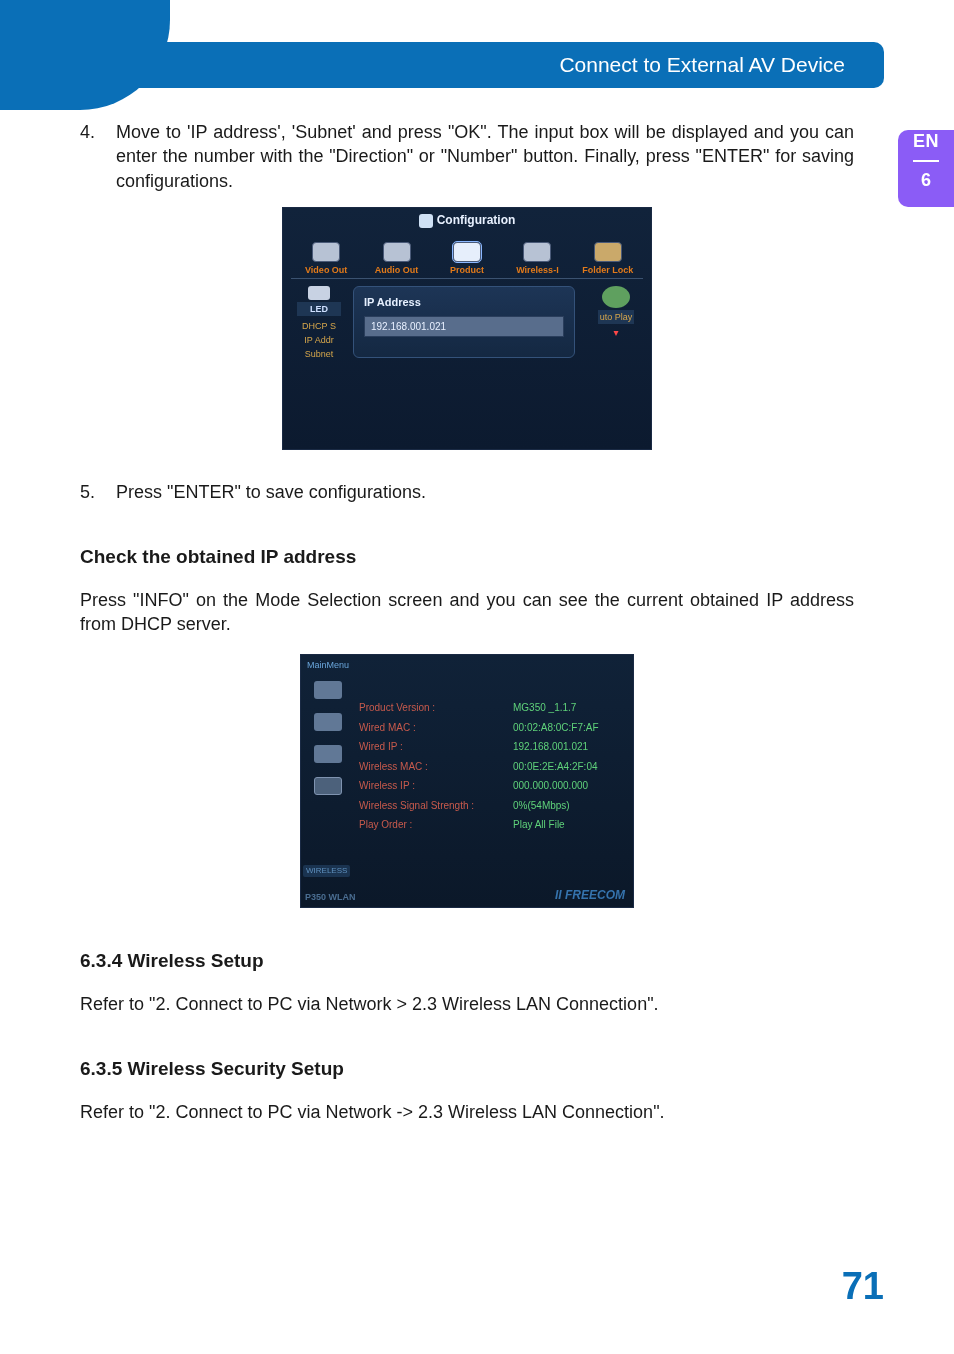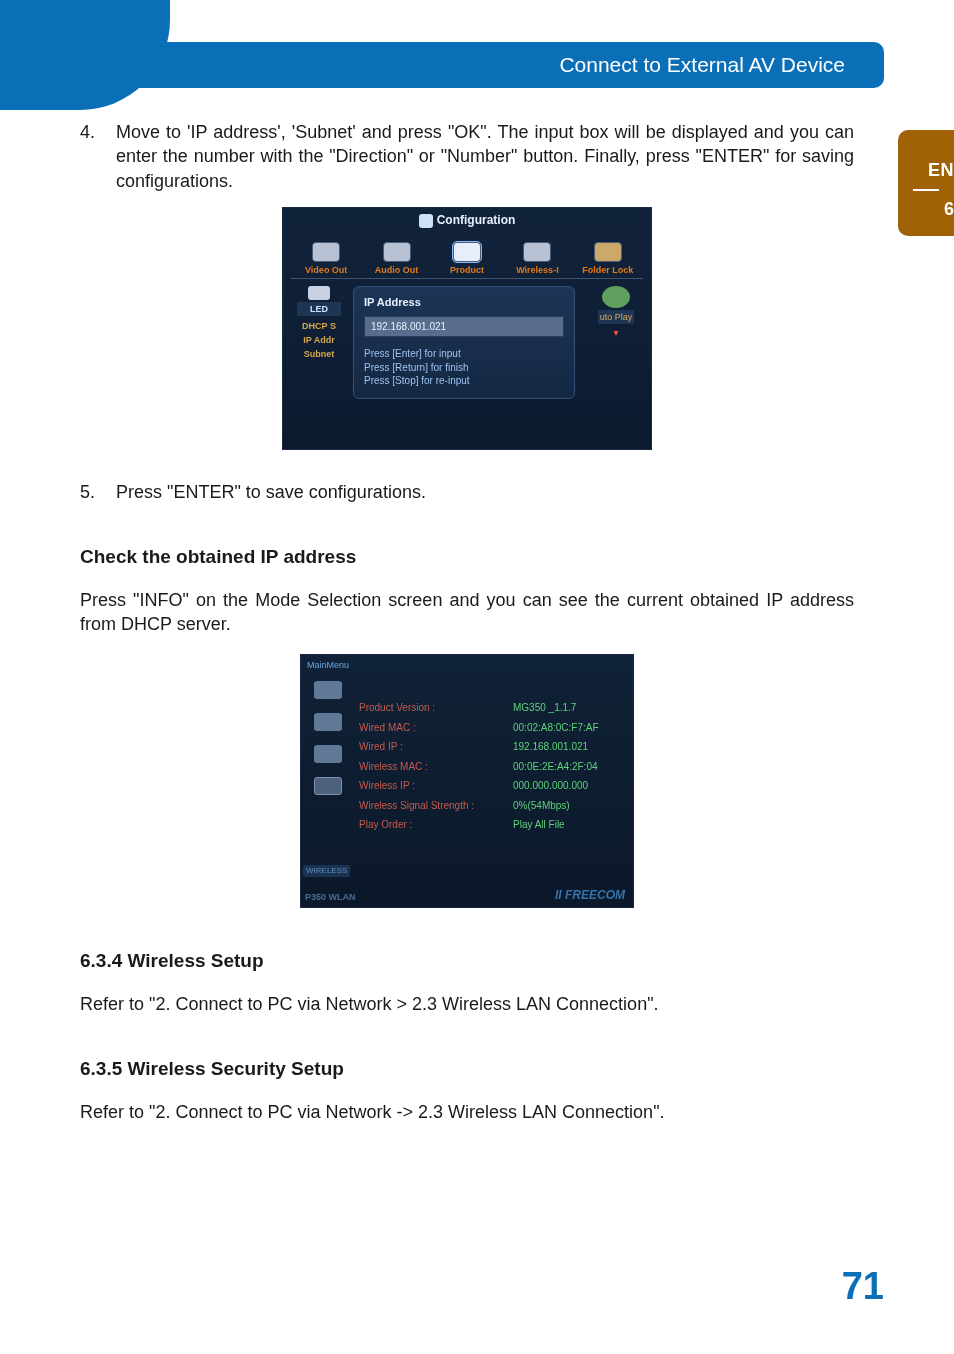--- a/index.html
+++ b/index.html
@@ -32,26 +32,26 @@
   }
   .header-title {
     color: #fff;
     font-size: 21px;
     font-weight: 400;
   }
   .side-tab {
     position: absolute;
     right: 0; top: 130px;
     width: 56px;
-    background: #a16207;
+    background: #8b5cf6;
     color: #fff;
     border-top-left-radius: 10px;
     border-bottom-left-radius: 10px;
-    text-align: right;
-    padding: 30px 0 16px;
+    text-align: center;
+    padding: 1px 0 16px;
   }
   .side-tab .lang { font-weight: 700; font-size: 18px; letter-spacing: 0.5px; }
   .side-tab .divider { width: 26px; height: 2px; background: #fff; margin: 8px auto; }
   .side-tab .chap { font-weight: 700; font-size: 18px; }
   .content {
     position: absolute;
     top: 120px; left: 80px; right: 100px;
     font-size: 18px;
     line-height: 1.35;
   }
@@ -88,21 +88,21 @@
   .tab .ticon { width:28px; height:20px; margin:0 auto 2px; background:#b7c2d4; border-radius:4px; border:1px solid #4a5a78; }
   .tab.active .ticon { background:#e6eefb; outline:1px solid #8ab7ff; }
   .tab.last .ticon { background:#caa96a; }
   .rule { position:absolute; top:70px; left:8px; right:8px; height:1px; background:#3b5270; }
   .shot1-left {
     position:absolute; top:78px; left:6px; width:60px;
     color:#d6a64b; font-size:9px; text-align:center;
   }
   .shot1-left .led-icon { width:22px; height:14px; background:#c8d2e3; border-radius:3px; margin:0 auto 2px; }
   .shot1-left .led { background:#1e3654; padding:1px 3px; margin:0 auto 4px; width:44px; color:#cfe0ff; font-weight:700; }
-  .shot1-left div { margin-bottom:2px;font-weight:bold; }
+  .shot1-left div { margin-bottom:2px; }
   .shot1-mid {
     position:absolute; top:78px; left:70px; right:76px;
     background: linear-gradient(#1d3556,#142842);
     border-radius:6px; padding:8px 10px 10px; color:#e6f0ff;
     border:1px solid #34527a;
   }
   .shot1-mid .lbl { font-weight:700; font-size:11px; margin-bottom:6px; }
   .ipbox { background:#586d8c; padding:3px 6px; color:#e8f0ff; font-size:10px; margin-bottom:10px; border:1px solid #2a3e5c; }
   .help { color:#9fc2ef; font-size:10px; line-height:1.35; }
   .shot1-right {
@@ -184,25 +184,20 @@
       <div class="shot1-left">
         <div class="led-icon"></div>
         <div class="led">LED</div>
         <div>DHCP S</div>
         <div>IP Addr</div>
         <div>Subnet</div>
       </div>
       <div class="shot1-mid">
         <div class="lbl">IP Address</div>
         <div class="ipbox">192.168.001.021</div>
-        <div class="help">
-          <div>Press [Enter] for input</div>
-          <div>Press [Return] for finish</div>
-          <div>Press [Stop] for re-input</div>
-        </div>
       </div>
       <div class="shot1-right">
         <div class="ricon"></div>
         <div class="rlbl">uto Play</div>
         <div class="dn">▾</div>
       </div>
     </div>
   </div>
 
   <div class="step-row step5">

